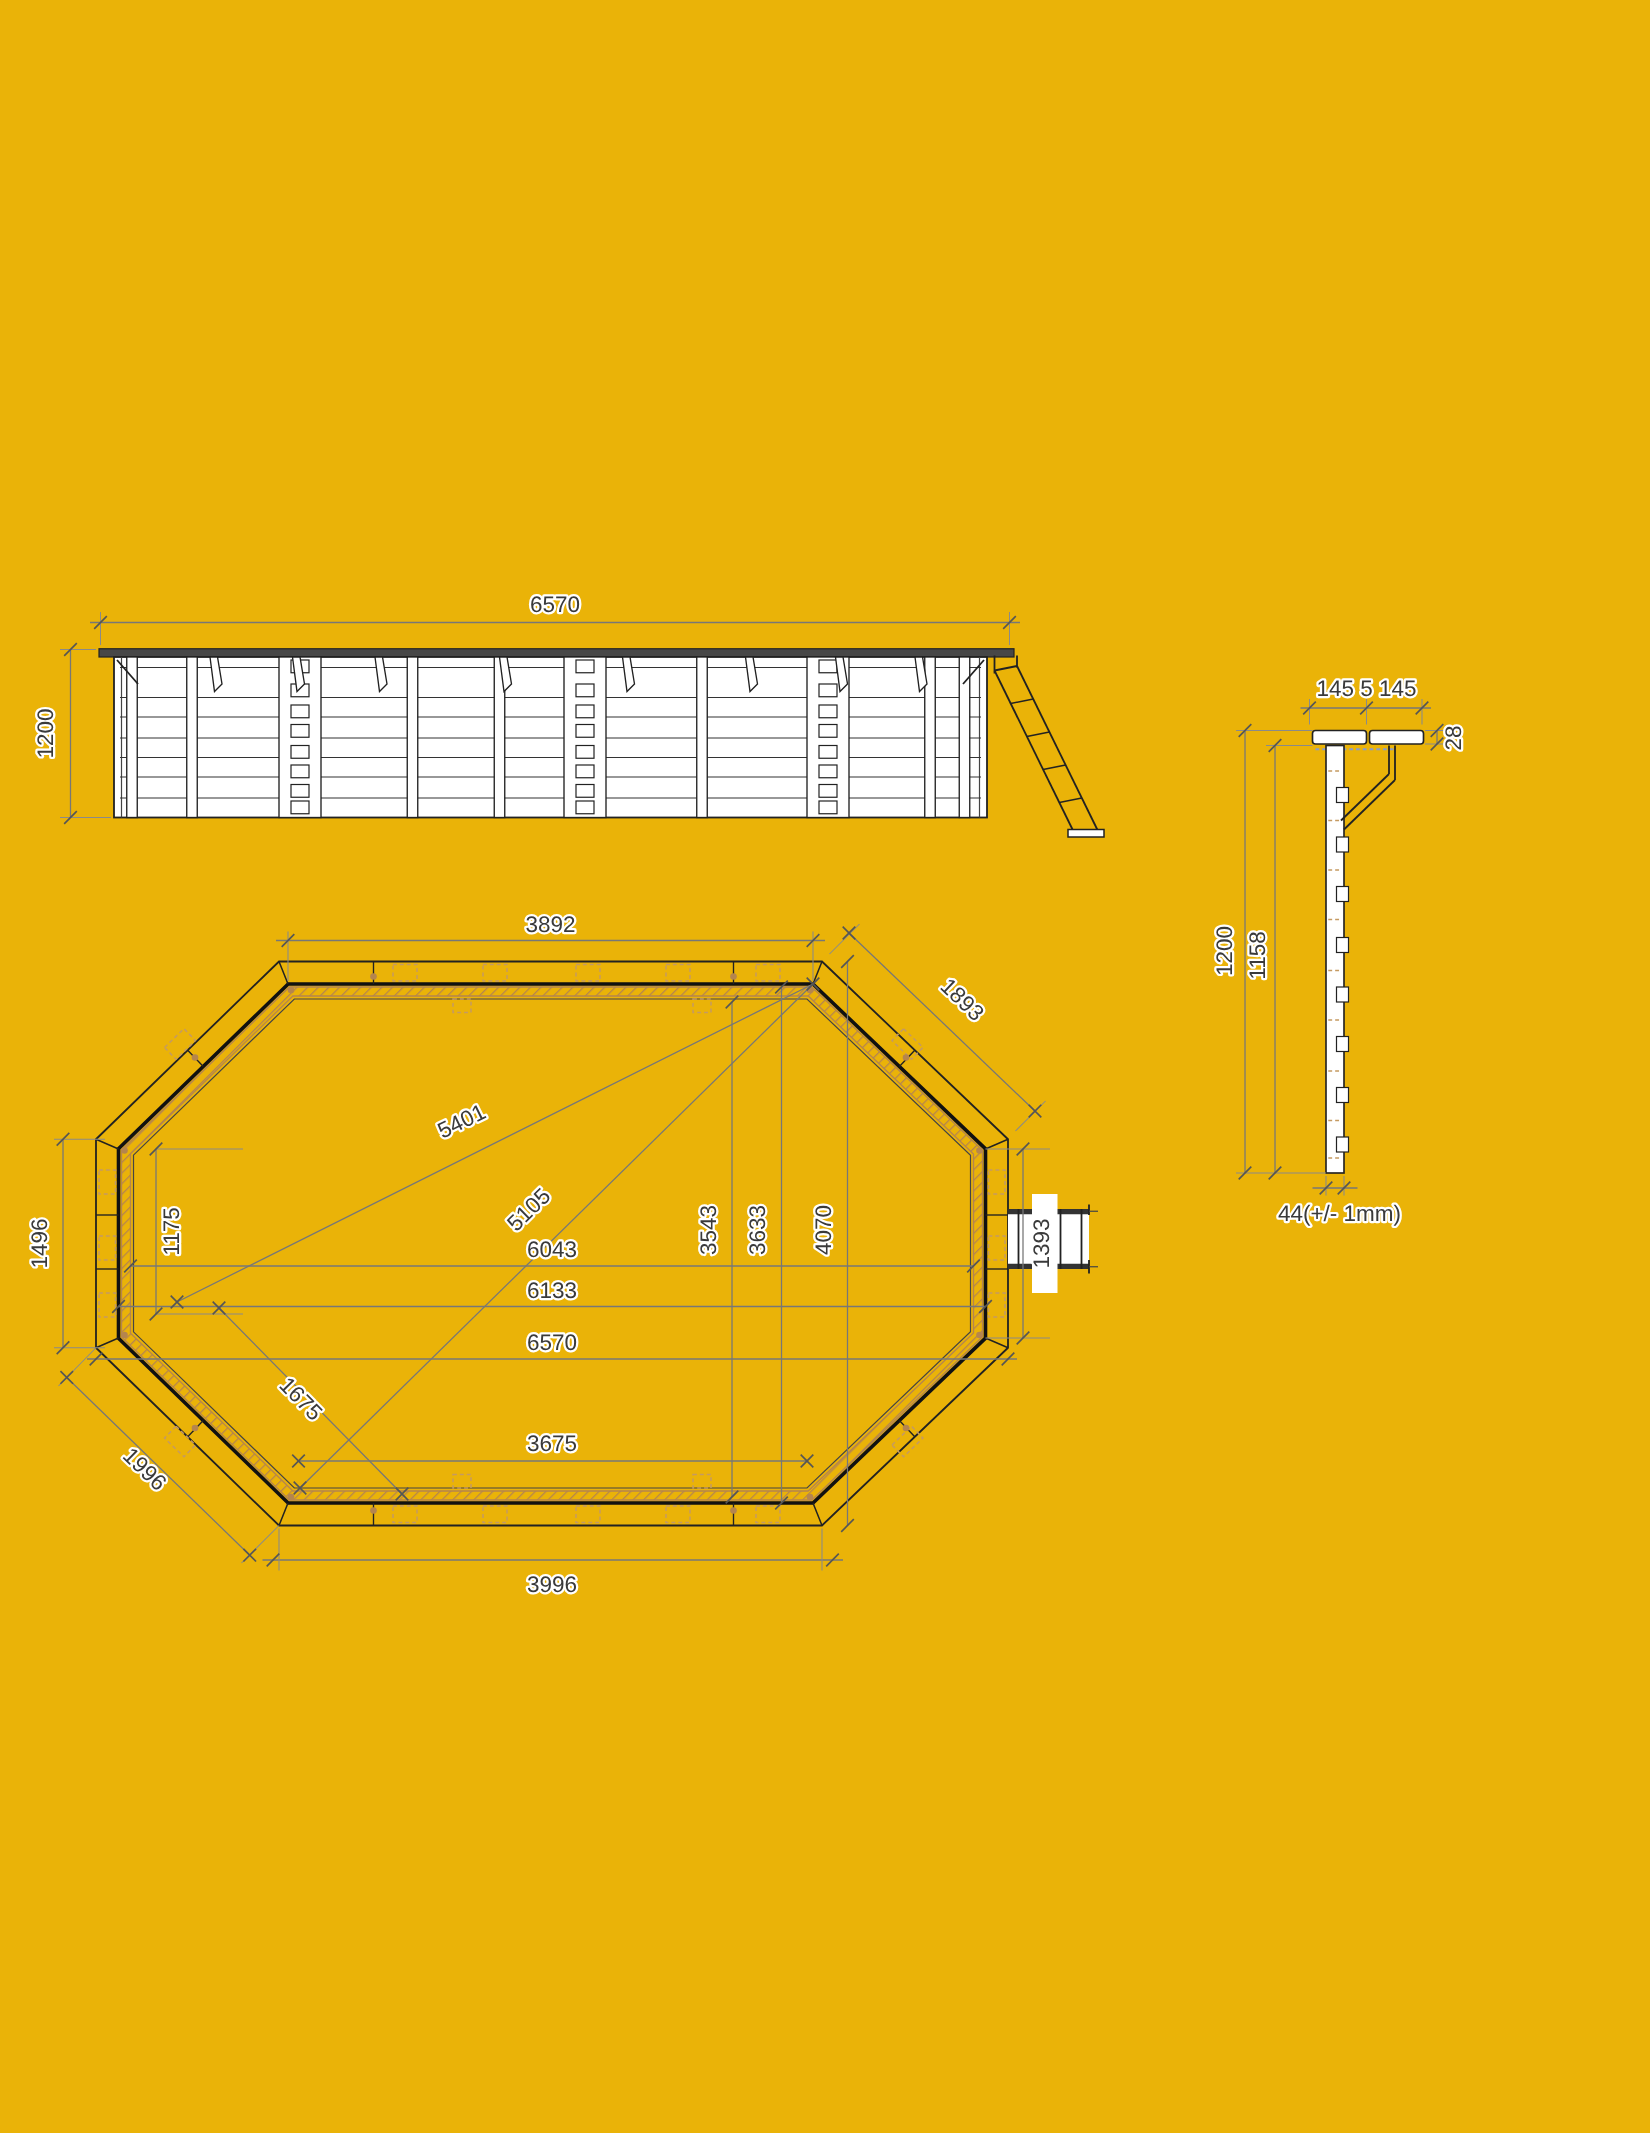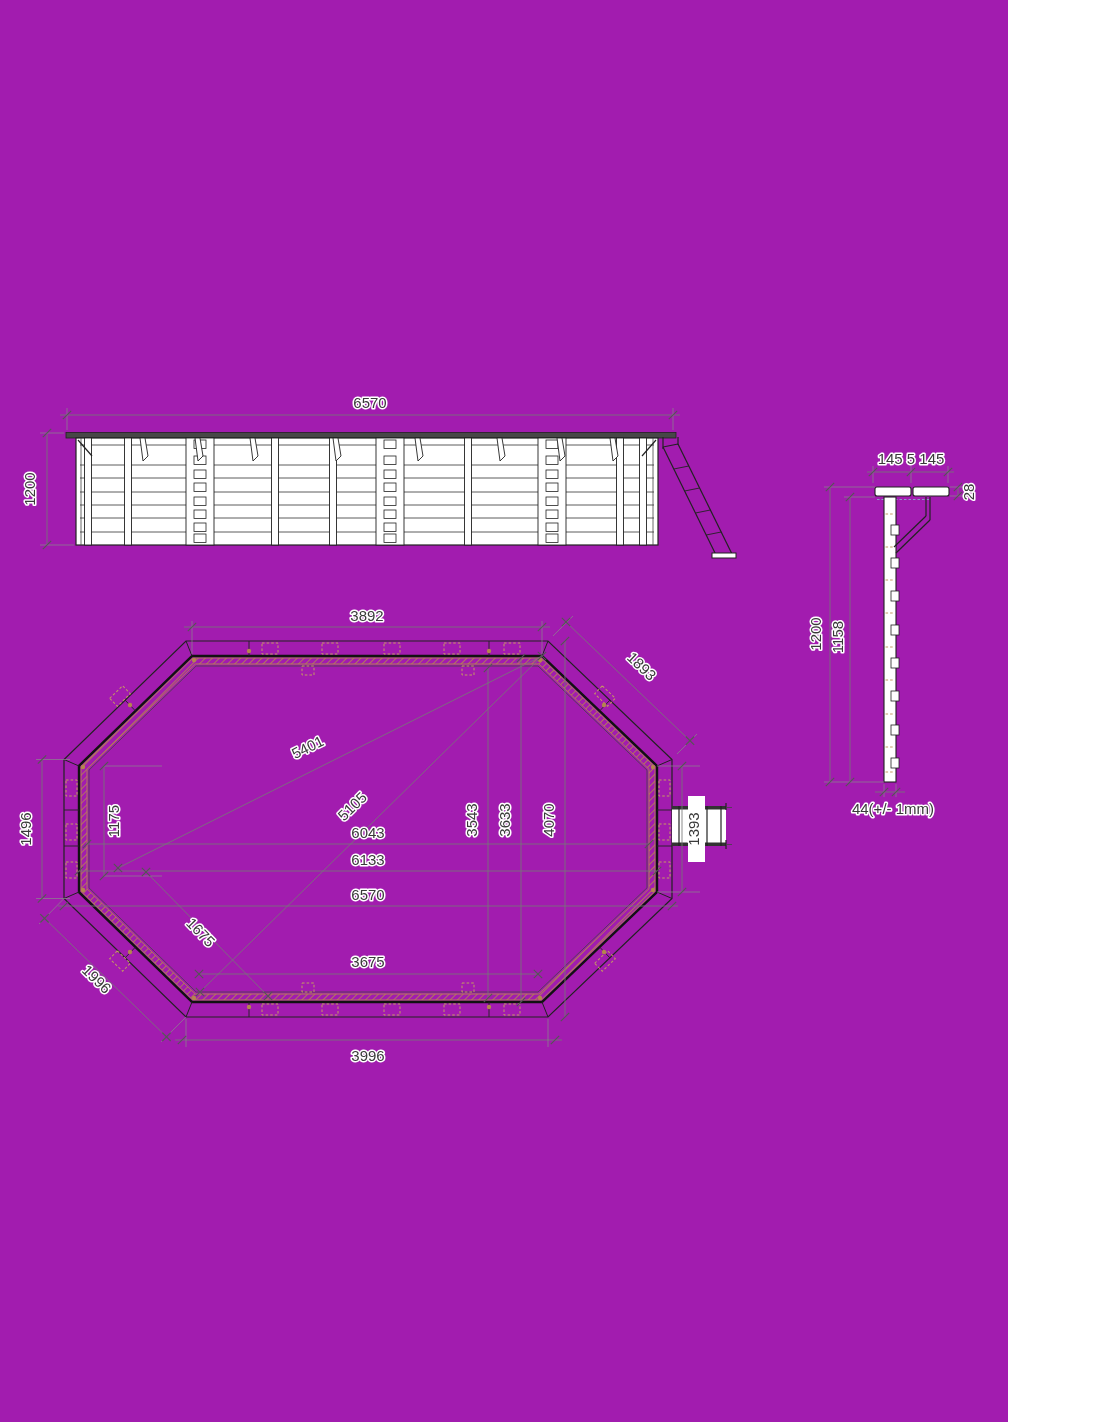--- a/index.html
+++ b/index.html
@@ -1,16 +1,16 @@
 <!DOCTYPE html>
 <html><head>
 <meta charset="utf-8">
 <style>
   html,body{margin:0;padding:0;background:#fff;}
-  #stage{position:relative;width:1008px;height:1422px;background:#a21caf;overflow:hidden;
+  #stage{position:relative;width:1100px;height:1422px;background:#eab308;overflow:hidden;
          font-family:"Liberation Sans", sans-serif;}
   svg{position:absolute;left:0;top:0;}
   .ink{stroke:#222;fill:none;stroke-width:1.2;}
   .thick{stroke:#111;fill:none;stroke-width:2.4;}
   .thin{stroke:#444;fill:none;stroke-width:.8;}
   .dim{stroke:#777;fill:none;stroke-width:.85;}
   .wit{stroke:#8a8a8a;fill:none;stroke-width:.7;}
   .tick{stroke:#555;stroke-width:1.1;}
   .wood{stroke:#b5854e;fill:none;stroke-width:.9;}
   .wooddash{stroke:#c59a62;fill:none;stroke-width:1;stroke-dasharray:2.6 2;}

